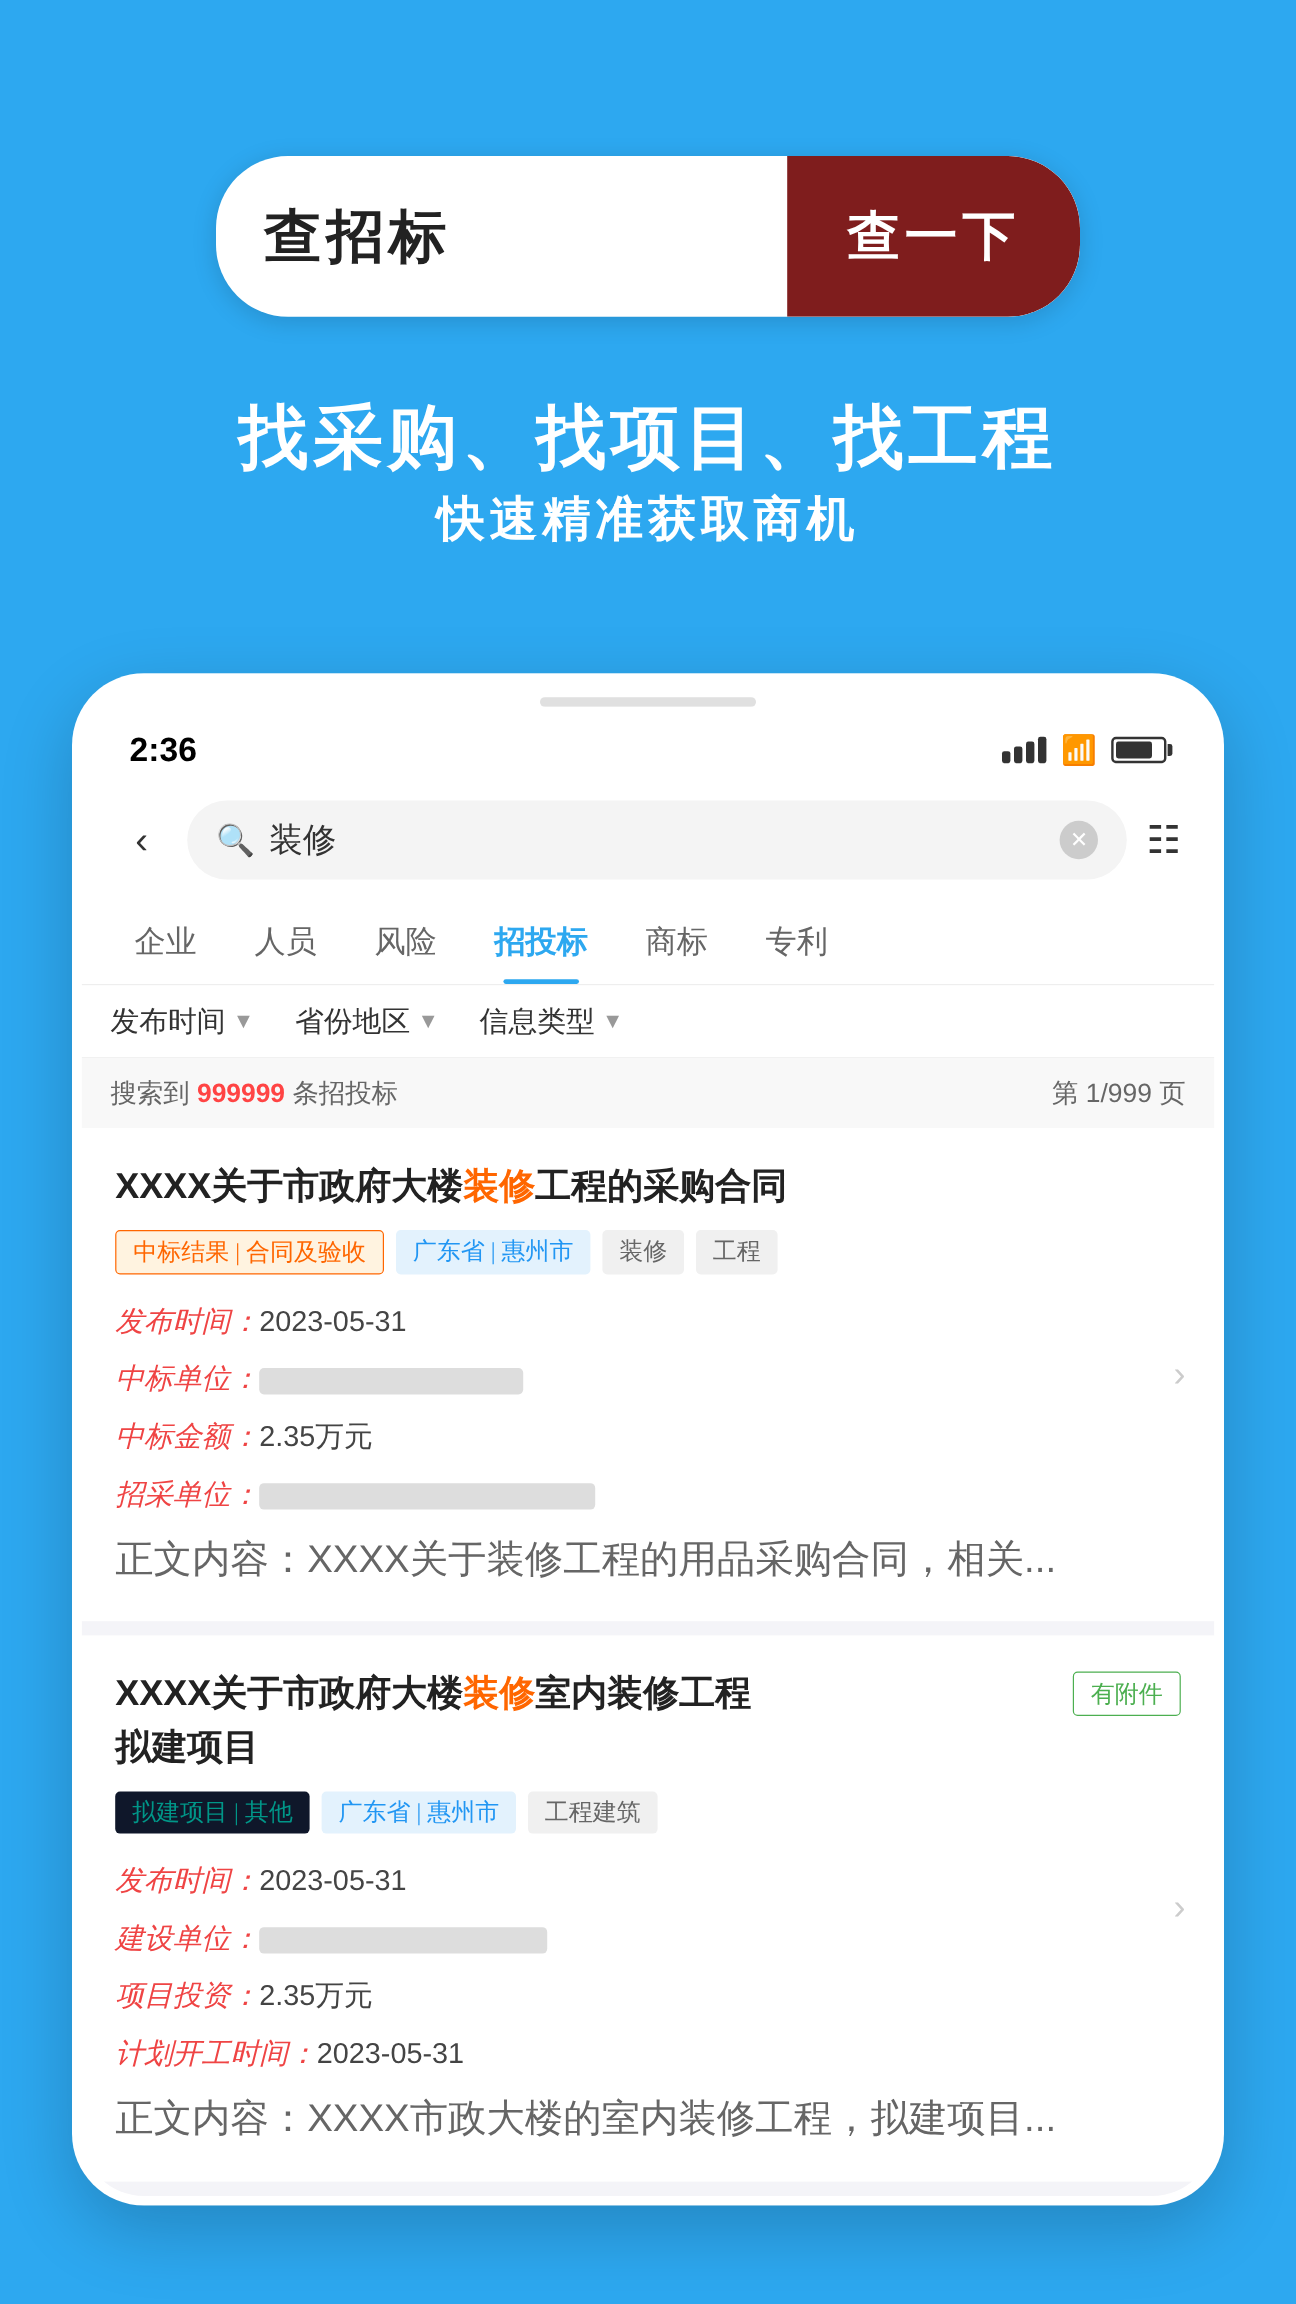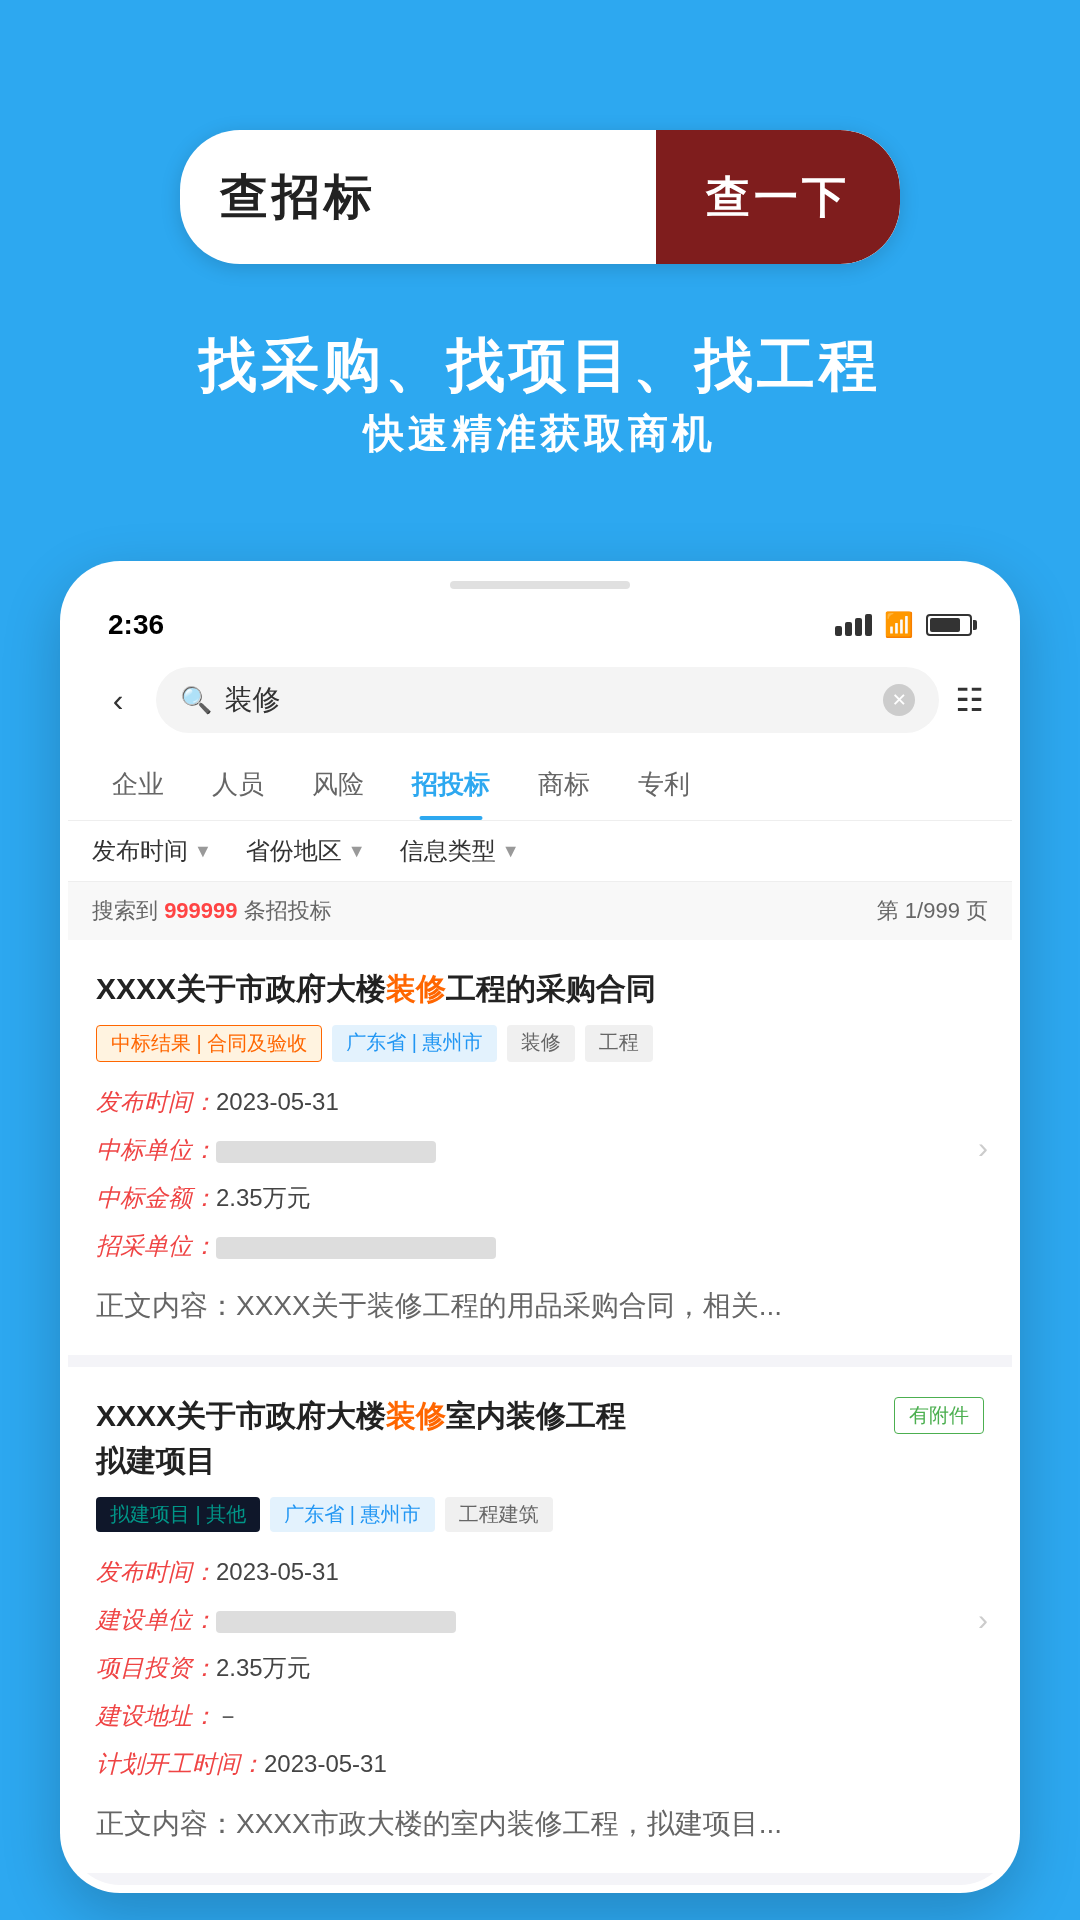--- a/index.html
+++ b/index.html
@@ -322,20 +322,21 @@
       flex-wrap: wrap;
       gap: 10px;
       margin-bottom: 16px;
     }
 
     .tag {
       font-size: 20px;
       padding: 4px 14px;
       border-radius: 4px;
       white-space: nowrap;
+      font-family: Liberation Serif, serif;
     }
 
     .tag-orange {
       background: #fff3e0;
       color: #ff6600;
       border: 1px solid #ff6600;
     }
 
     .tag-blue {
       background: #e3f2fd;
@@ -381,24 +382,24 @@
     .card-arrow {
       position: absolute;
       right: 24px;
       top: 50%;
       transform: translateY(-50%);
       color: #ccc;
       font-size: 30px;
     }
 
     .card-content-text {
-      font-size: 28px;
+      font-size: 32px;
       color: #666;
       line-height: 1.6;
-      margin-top: 14px;
+      margin-top: 4px;
     }
 
     .phone-notch {
       background: #e0e0e0;
       height: 8px;
       width: 180px;
       border-radius: 4px;
       margin: 12px auto 0 auto;
     }
   </style>
@@ -526,23 +527,20 @@
         <div>
           <span class="label">发布时间：</span><span>2023-05-31</span>
         </div>
         <div>
           <span class="label">建设单位：</span><span class="blurred-text" style="width:240px;">&nbsp;</span>
         </div>
         <div>
           <span class="label">项目投资：</span><span>2.35万元</span>
         </div>
         <div>
-          <span class="label">建设地址：</span><span>－</span>
-        </div>
-        <div>
           <span class="label">计划开工时间：</span><span>2023-05-31</span>
         </div>
       </div>
       <div class="card-content-text">正文内容：XXXX市政大楼的室内装修工程，拟建项目...</div>
       <div class="card-arrow">›</div>
     </div>
 
   </div>
 </div>
 

